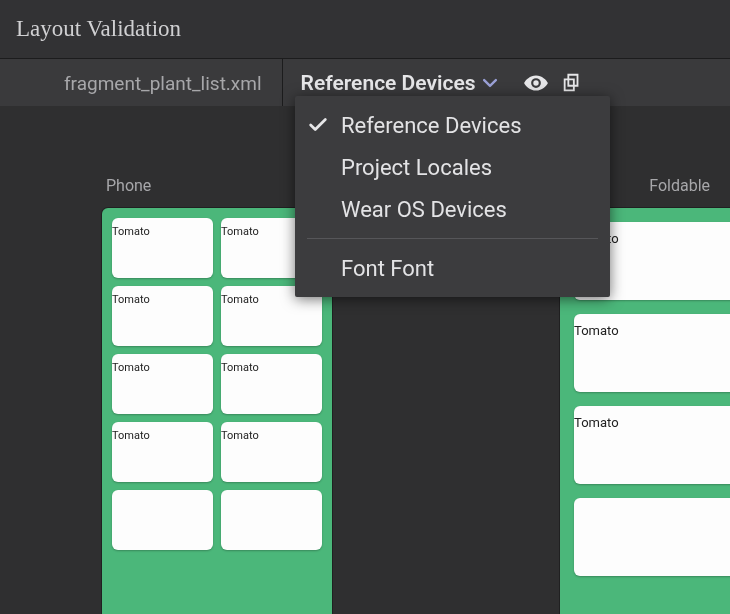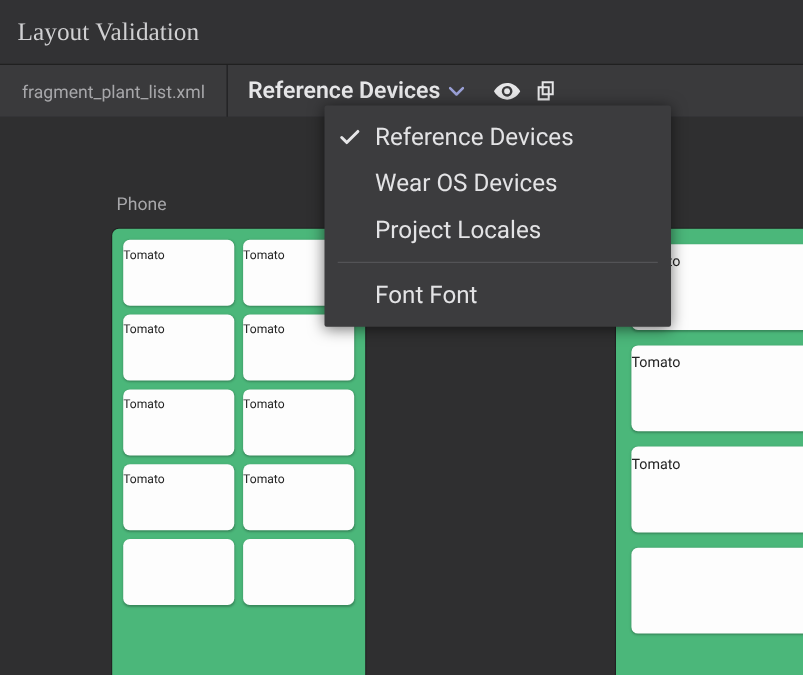--- a/index.html
+++ b/index.html
@@ -43,23 +43,24 @@
   .toolbar{
     height:48px;
     background:var(--toolbar);
     display:flex;align-items:center;
     border-bottom:1px solid var(--tab-border);
   }
   .tab{
     height:100%;
     padding:0 20px;
     display:flex;align-items:center;
-    font-size:16px;color:var(--text-dim);
+    font-size:19px;color:var(--text-dim);
     border-right:1px solid var(--tab-border);
     cursor:pointer;
+    margin-left:44px;
   }
   .dd{
     display:flex;align-items:center;
     gap:8px;
     padding:0 18px;
     font-size:21px;font-weight:600;
     color:var(--text-bright);
     cursor:pointer;
     height:100%;
   }
@@ -176,20 +177,21 @@
   <div class="tb-icon">
     <svg viewBox="0 0 24 24" width="22" height="22">
         <path fill="none" stroke="currentColor" stroke-width="2" d="M8 3h10v12H8zM4 8h10v12H4z"></path>
       </svg>
   </div>
 </div>
 
 <div class="canvas">
 
   <div class="device-label lbl-phone">Phone</div>
+  <div class="device-label lbl-foldable">Foldable</div>
 
   <div class="device phone">
     <div class="grid" id="phone-grid">
         <div class="card">
           <div class="img g1"></div>
           <div class="cap">Tomato</div>
         </div>
         <div class="card">
           <div class="img g2"></div>
           <div class="cap">Tomato</div>
@@ -249,22 +251,22 @@
 </div>
 
 <div class="menu" id="menu">
     <div class="mi">
       <span class="check"><svg viewBox="0 0 24 24" width="22" height="22">
           <path fill="none" stroke="#e6e6e8" stroke-width="3" stroke-linecap="round" stroke-linejoin="round" d="M4 12l5 5L20 6"></path>
         </svg></span>
       <span>Reference Devices</span>
     </div>
     <div class="mi">
+      <span>Project Locales</span>
+    </div>
+    <div class="mi">
       <span>Wear OS Devices</span>
     </div>
-    <div class="mi">
-      <span>Project Locales</span>
-    </div>
     <div class="sep"></div>
     <div class="mi">
       <span>Font Font</span>
     </div>
   </div>
 
 </body></html>

